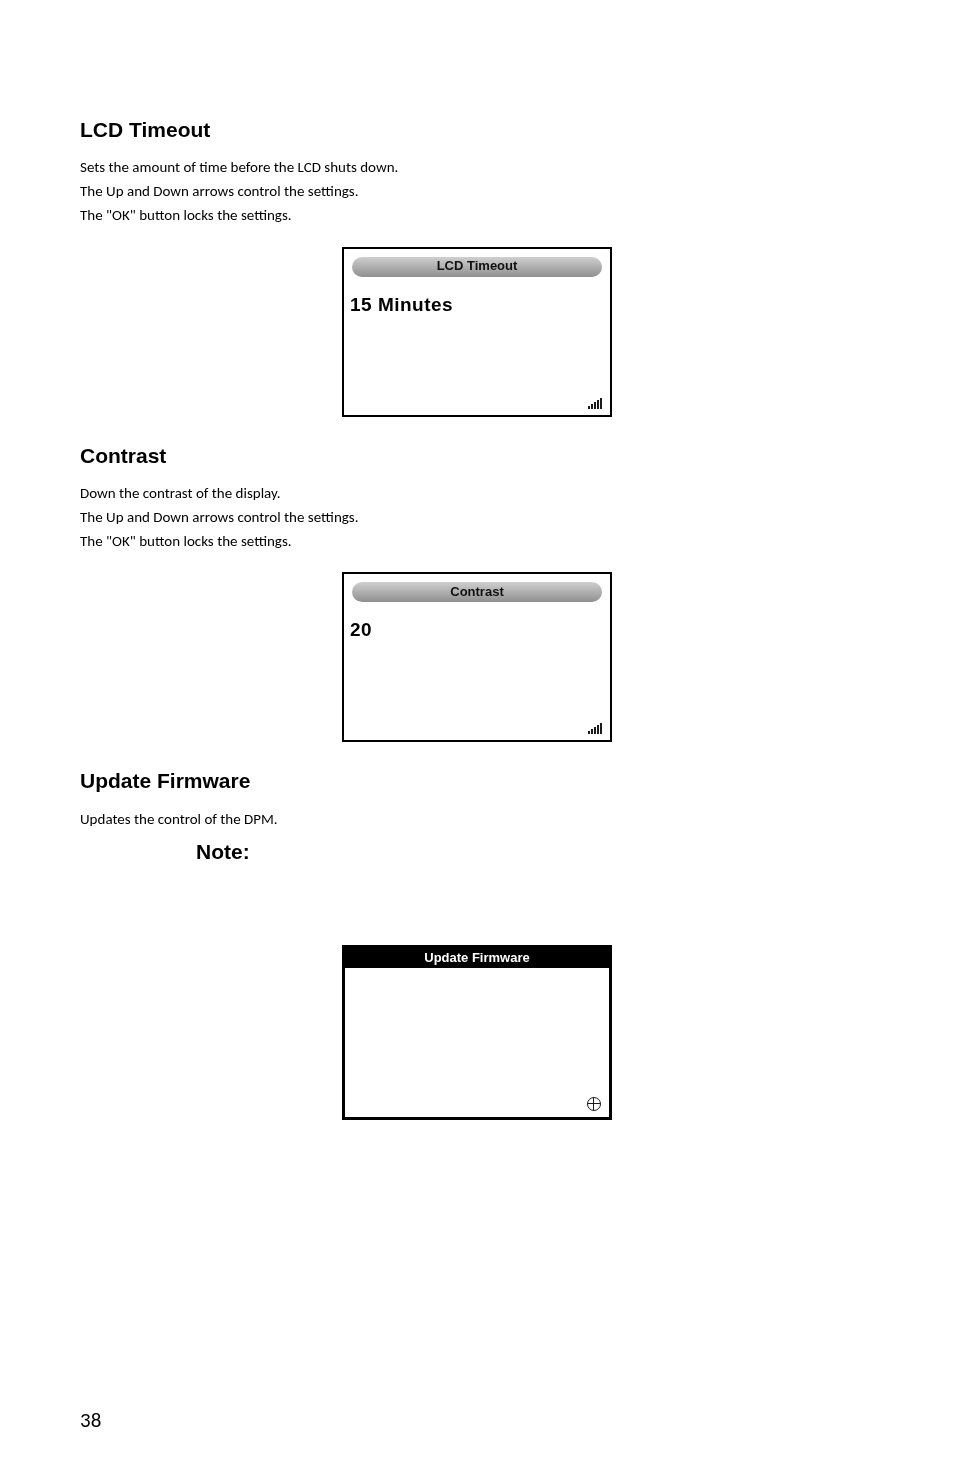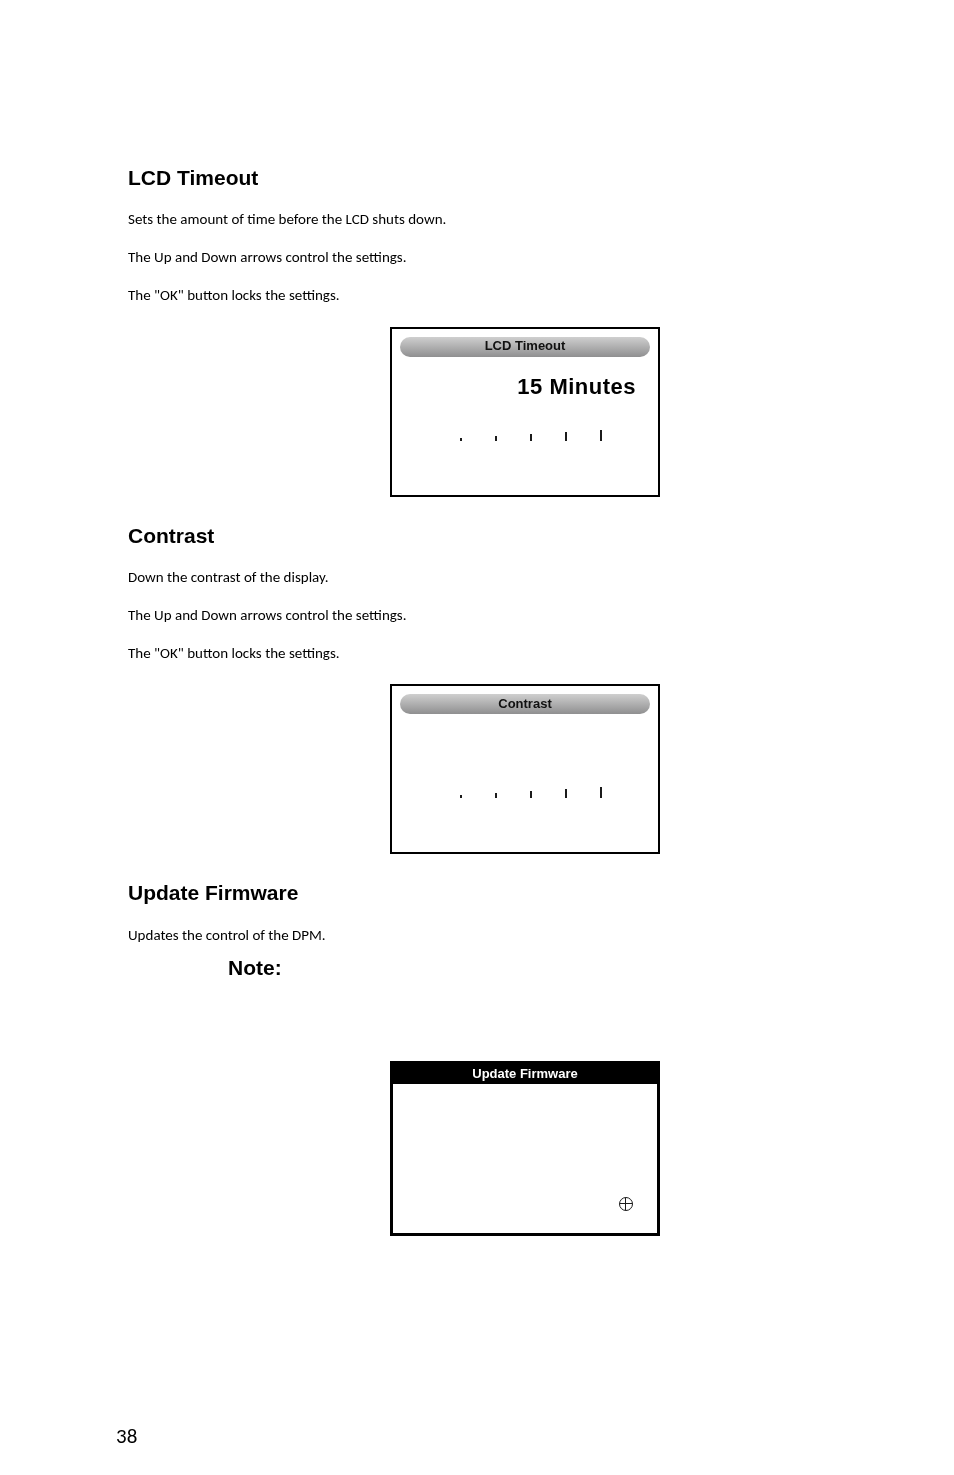--- a/index.html
+++ b/index.html
@@ -1,15 +1,15 @@
 <!DOCTYPE html>
 <html><head>
   <meta charset="utf-8">
   <style>
-    * { margin: 16px; padding: 0; box-sizing: border-box; }
+    * { margin: 0; padding: 0; box-sizing: border-box; }
     body {
       width: 954px;
       height: 1475px;
       background: #fff;
       font-family: Calibri, "Segoe UI", sans-serif;
       font-size: 21px;
       color: #000;
       padding: 115px 80px 40px 80px;
       position: relative;
       line-height: 1.45;
@@ -62,22 +62,22 @@
       font-weight: bold;
     }
     .device-screen.firmware {
       border: 3px solid #000;
       padding: 0;
       height: 175px;
     }
     .screen-value {
       font-family: Arial, Helvetica, sans-serif;
       font-weight: bold;
-      font-size: 22px;
-      text-align: right;
+      font-size: 19px;
+      text-align: left;
       margin-top: 14px;
       letter-spacing: 0.5px;
     }
     .signal-icon {
       position: absolute;
       bottom: 6px;
       right: 8px;
     }
     .signal-bars {
       display: flex;
@@ -102,21 +102,21 @@
     .note-label {
       font-family: Arial, Helvetica, sans-serif;
       font-weight: bold;
       font-size: 21px;
       margin-left: 116px;
       margin-top: 6px;
     }
     .page-number {
       position: absolute;
       bottom: 40px;
-      left: 68px;
+      left: 80px;
       font-size: 21px;
     }
   </style>
 </head>
 <body>
 
 <h2 class="section-heading">LCD Timeout</h2>
 <p class="body-text">Sets the amount of time before the LCD shuts down.</p>
 <p class="body-text">The Up and Down arrows control the settings.</p>
 <p class="body-text">The "OK" button locks the settings.</p>
@@ -138,20 +138,21 @@
 </div>
 
 <h2 class="section-heading mid">Contrast</h2>
 <p class="body-text">Down the contrast of the display.</p>
 <p class="body-text">The Up and Down arrows control the settings.</p>
 <p class="body-text">The "OK" button locks the settings.</p>
 
 <div class="screen-container">
   <div class="device-screen">
     <div class="tab-bar">Contrast</div>
+    <div class="screen-value">20</div>
     <div class="signal-icon">
       <div class="signal-bars">
           <span class="b1"></span>
           <span class="b2"></span>
           <span class="b3"></span>
           <span class="b4"></span>
           <span class="b5"></span>
         </div>
     </div>
   </div>

